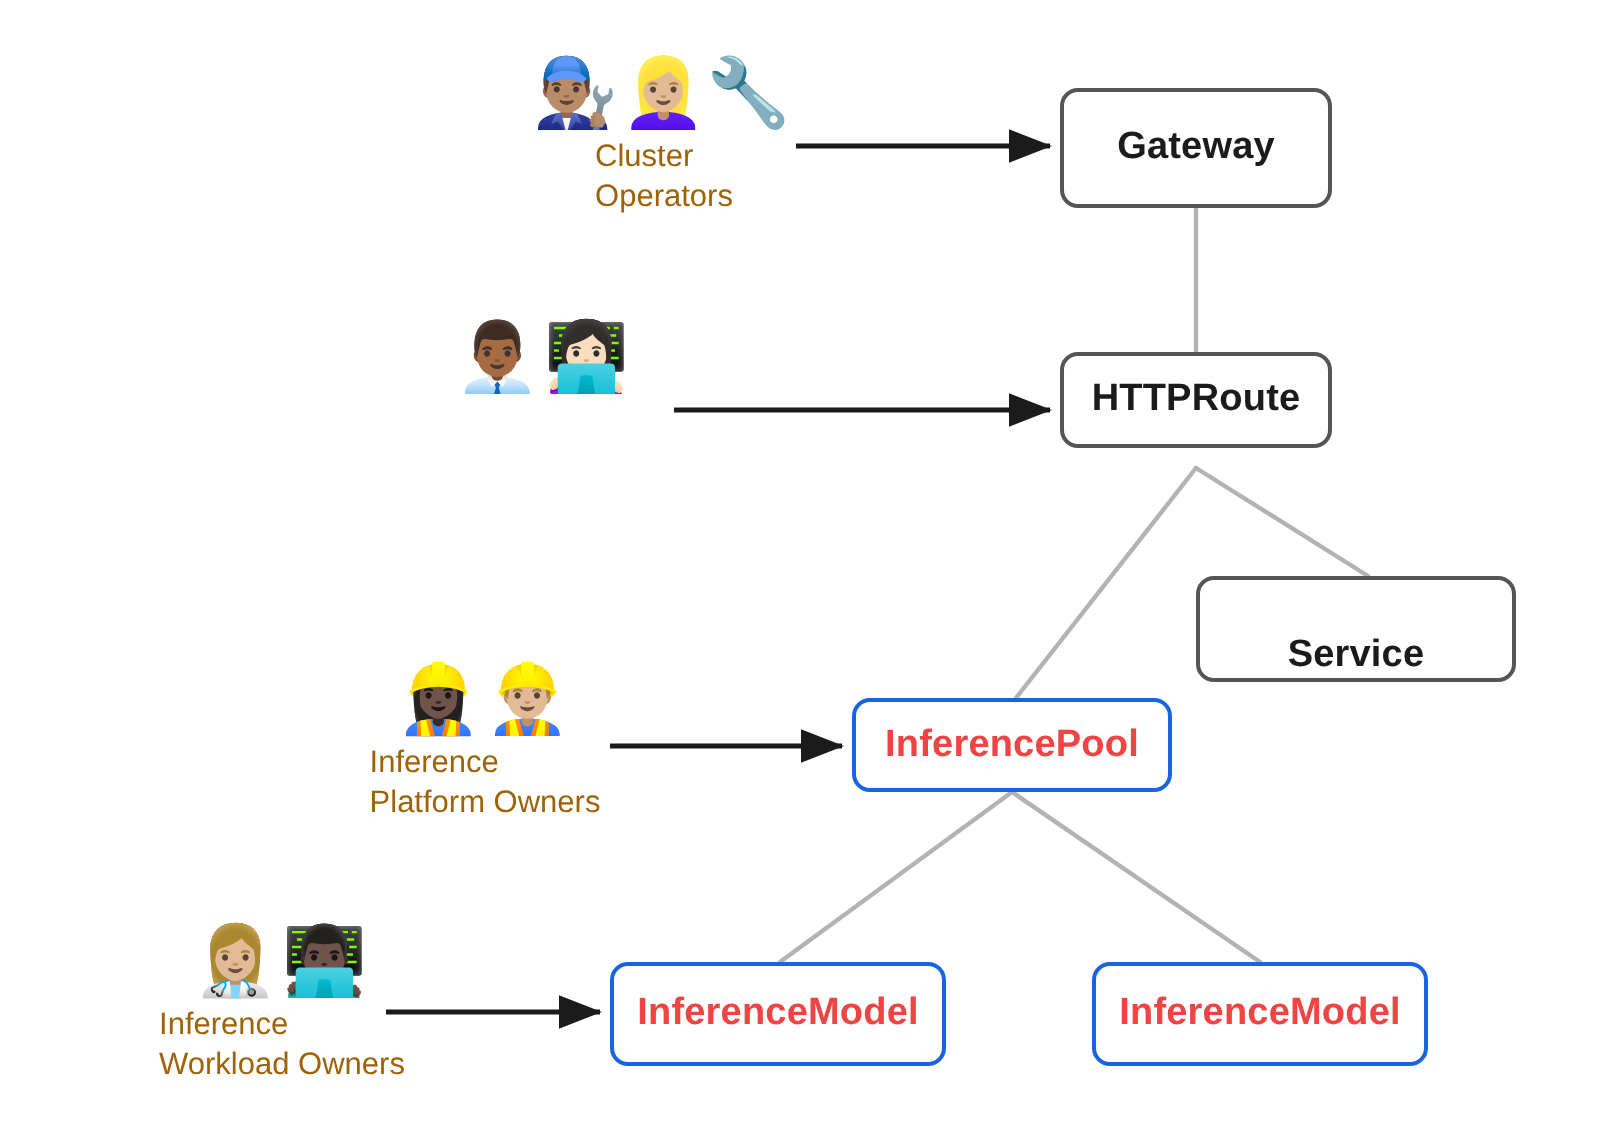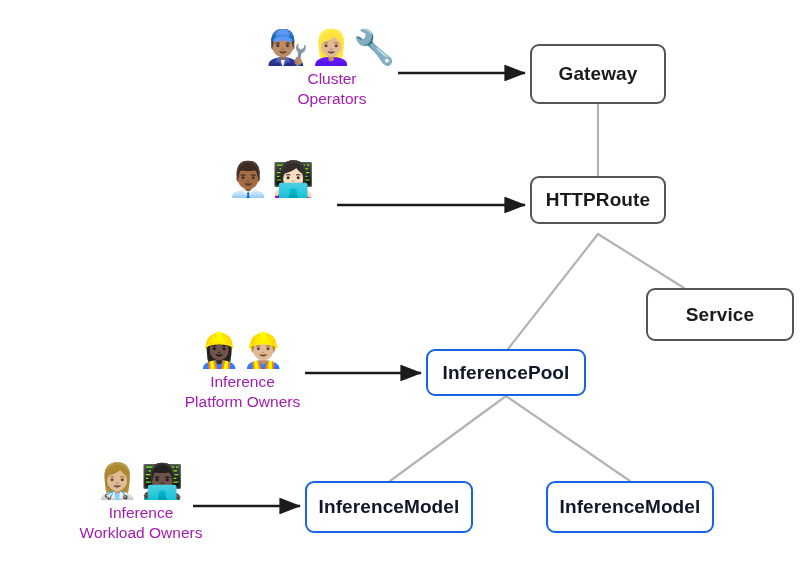--- a/index.html
+++ b/index.html
@@ -48,27 +48,27 @@
     border: 2px solid #555555;
   }
   .node.core .node-label {
     color: #1b1b1b;
     font-size: 19px;
   }
   .node.ext {
     border: 2.5px solid #1764e0;
   }
   .node.ext .node-label {
-    color: #0f172a;
+    color: #ef4444;
     font-size: 19px;
   }
 
   #node-gateway       { left: 530px; top: 44px;  width: 136px; height: 60px; }
   #node-httproute     { left: 530px; top: 176px; width: 136px; height: 48px; }
-  #node-service       { left: 646px; top: 288px; width: 148px; height: 53px; }
+  #node-service       { left: 598px; top: 288px; width: 160px; height: 53px; align-items: flex-end; }
   #node-inferencepool { left: 426px; top: 349px; width: 160px; height: 47px; }
   #node-model-1       { left: 305px; top: 481px; width: 168px; height: 52px; }
   #node-model-2       { left: 546px; top: 481px; width: 168px; height: 52px; }
 
   
   .persona {
     position: absolute;
     display: flex;
     flex-direction: column;
     align-items: center;
@@ -78,23 +78,22 @@
     font-family: "DejaVu Sans", sans-serif;
     font-size: 34px;
     line-height: 1.05;
     letter-spacing: 2px;
     white-space: nowrap;
     user-select: none;
   }
   .persona-name {
     margin-top: 3px;
     font-size: 15.5px;
-    color: #a21caf;
+    color: #a16207;
     line-height: 1.28;
-    text-align: center;
     white-space: pre-line;
   }
 
   #persona-cluster-operators     { left: 250px; top: 30px;  width: 164px; }
   #persona-application-developers{ left: 190px; top: 162px; width: 164px; }
   #persona-inference-platform    { left: 140px; top: 333px; width: 205px; }
   #persona-inference-workload    { left: 38px;  top: 464px; width: 206px; }
 </style>
 </head>
 <body>

